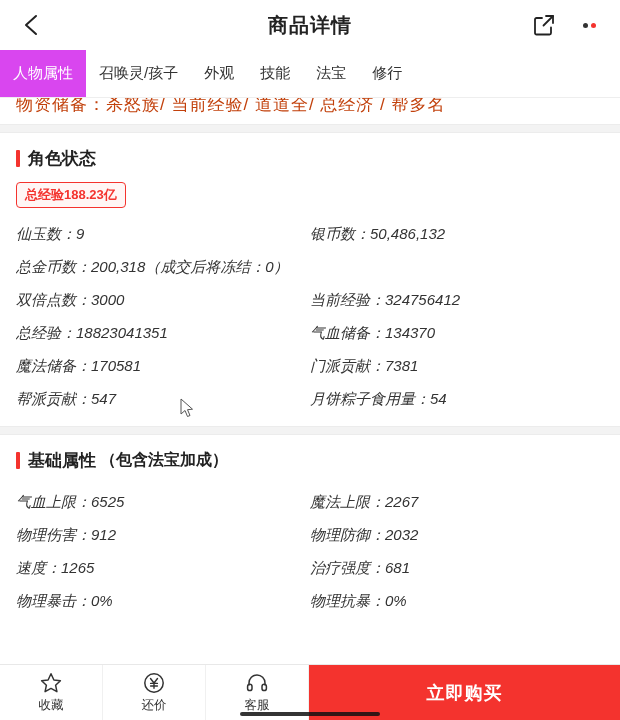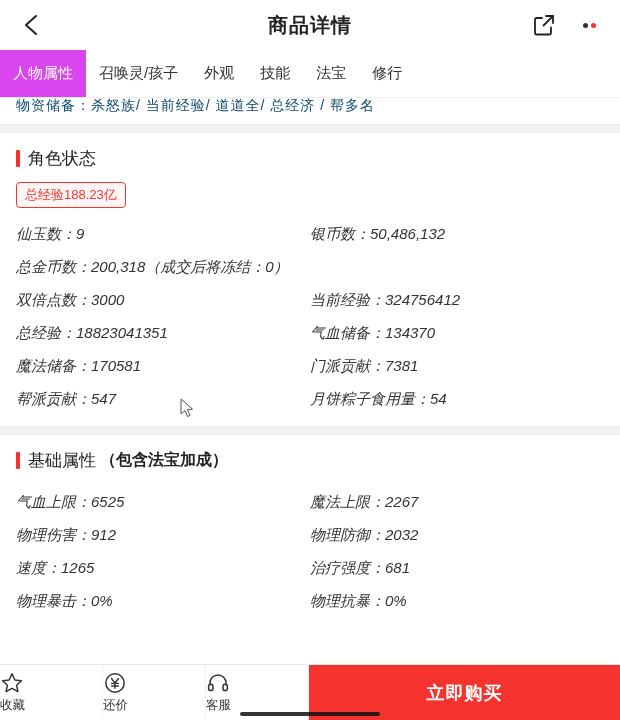--- a/index.html
+++ b/index.html
@@ -83,22 +83,22 @@
   }
 
   
   .body {
     flex: 1 1 auto;
     overflow: hidden;
     position: relative;
     background: #ffffff;
   }
   .cut-row {
-    font-size: 14px;
-    color: #0c4a6e;
+    font-size: 17px;
+    color: #c2410c;
     padding: 0 16px;
     height: 26px;
     line-height: 14px;
     overflow: hidden;
     letter-spacing: 1px;
   }
   .divider {
     height: 9px;
     background: #f3f3f3;
     border-top: 1px solid #ececec;
@@ -109,28 +109,28 @@
     display: flex; align-items: center;
     padding: 14px 16px 6px 16px;
     gap: 8px;
   }
   .section-title .bar {
     width: 4px; height: 17px; border-radius: 1px;
     background: #f4332e;
     display: block;
   }
   .section-title .txt {
-    font-size: 17px; font-weight: normal; color: #222;
+    font-size: 17px; font-weight: bold; color: #222;
   }
   .section-title .sub {
     font-size: 16px; font-weight: bold; color: #222;
     margin-left: -4px;
   }
 
-  .badge-row { padding: 6px 20px 2px 16px; }
+  .badge-row { padding: 6px 20px 2px 16px; font-weight: bold; }
   .badge {
     display: inline-block;
     border: 1px solid #f4332e;
     color: #f4332e;
     font-size: 13px;
     border-radius: 4px;
     padding: 3px 8px;
     background: #fff6f5;
   }
 
@@ -163,21 +163,21 @@
   
   .bottombar {
     flex: 0 0 56px;
     display: flex;
     border-top: 1px solid #e8e8e8;
     background: #ffffff;
   }
   .bb-item {
     flex: 0 0 103px;
     display: flex; flex-direction: column;
-    justify-content: center;
+    align-items: center; justify-content: center;
     gap: 2px;
     font-size: 12.5px;
     color: #333;
     border-right: 1px solid #f0f0f0;
     cursor: pointer;
   }
   .bb-item .lbl { font-size: 12.5px; color: #333; }
   .bb-buy {
     flex: 1 1 auto;
     background: #f4332e;

